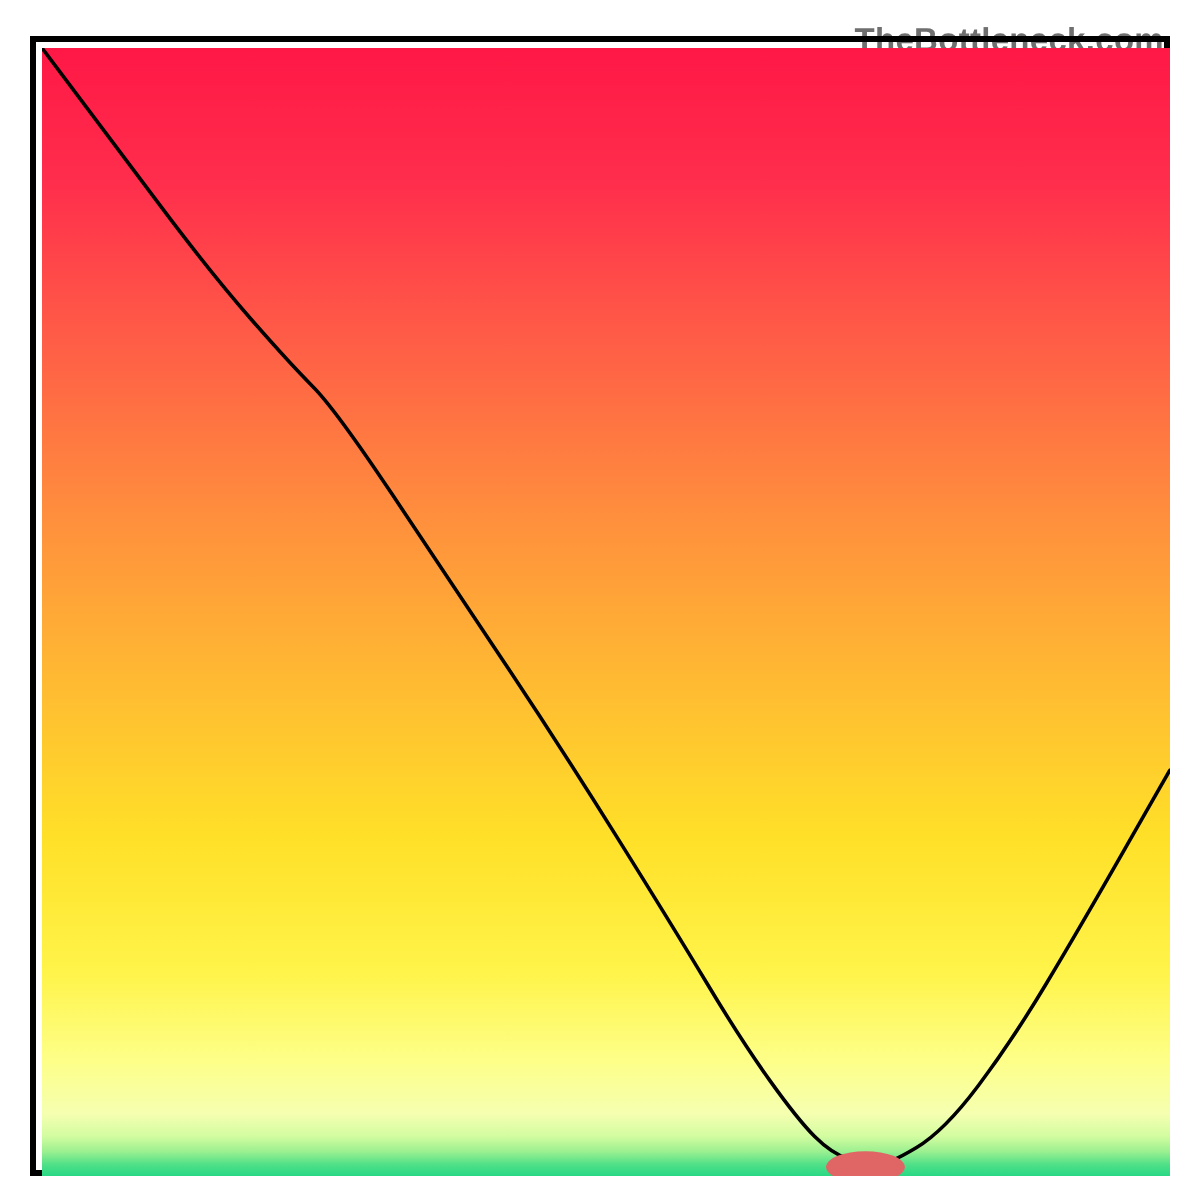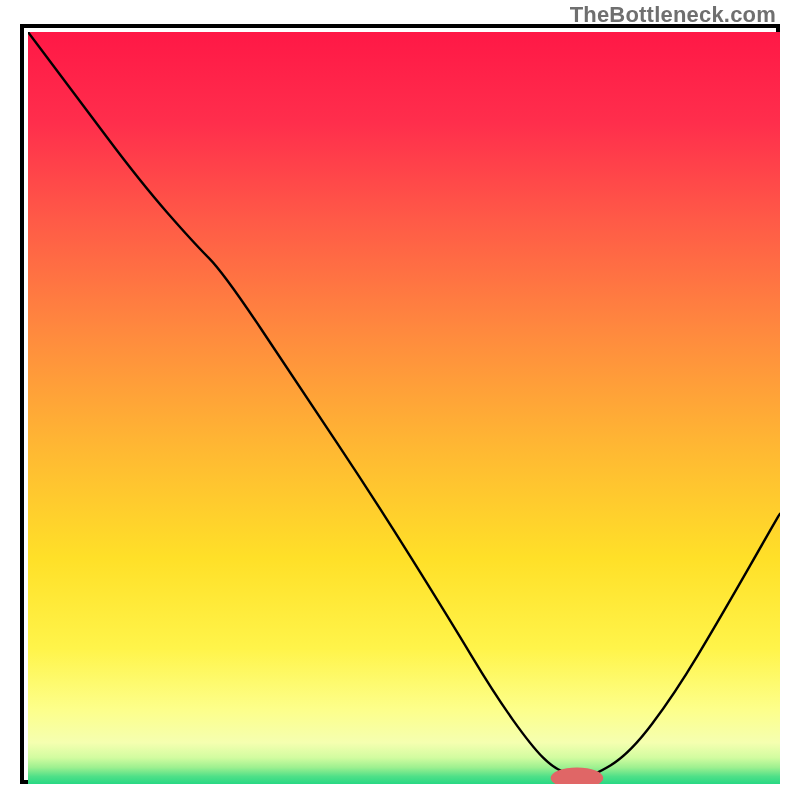--- a/index.html
+++ b/index.html
@@ -15,21 +15,21 @@
     position: absolute;
     left: 20px;
     top: 24px;
     width: 760px;
     height: 760px;
     box-sizing: border-box;
     border: 4px solid #000;
   }
   .watermark {
     position: absolute;
-    top: 2px;
+    top: 14px;
     right: 24px;
     font-size: 22px;
     font-weight: 600;
     color: #6f6f6f;
     letter-spacing: 0.2px;
   }
   .plot {
     position: absolute;
     left: 4px; 
     top: 4px;

